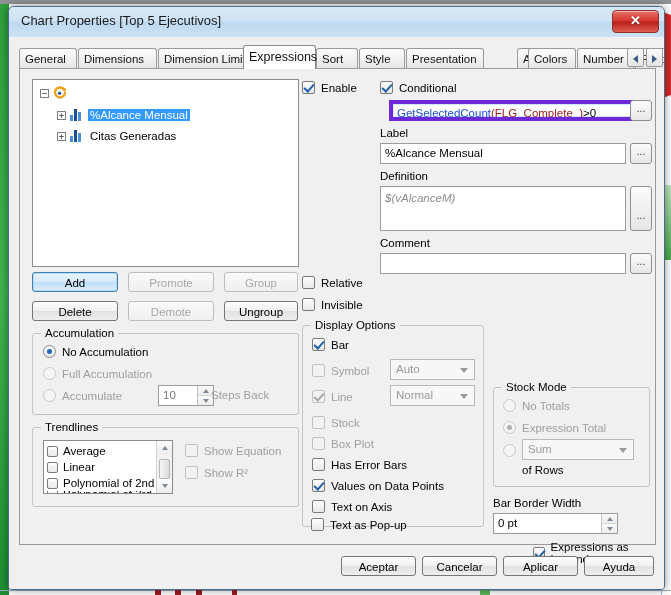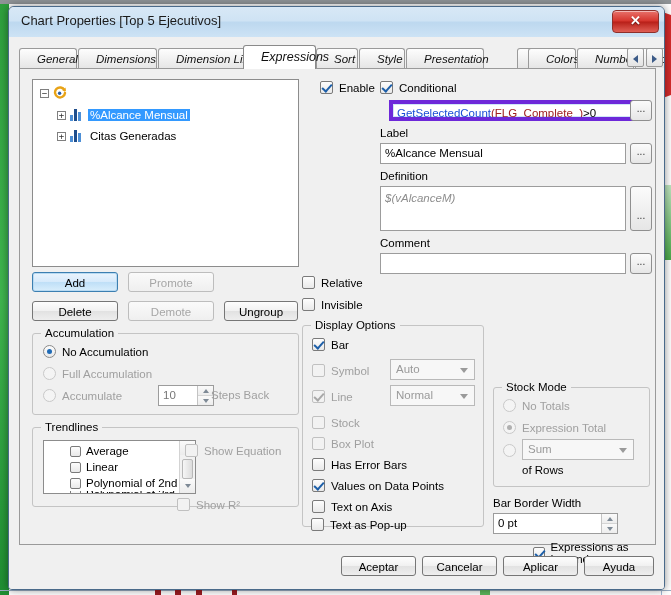--- a/index.html
+++ b/index.html
@@ -51,23 +51,22 @@
   }
 
   .dlg-body{position:absolute;left:0;top:30px;right:0;bottom:0;background:#f0f0f0;}
 
   
   .tabstrip{position:absolute;left:10px;top:8px;right:8px;height:24px;}
   .tab{
     position:absolute;top:3px;height:20px;line-height:20px;
     background:linear-gradient(to bottom,#fdfdfd,#e6e6e6);
     border:1px solid #9a9a9a;border-bottom:none;border-radius:3px 3px 0 0;
-    font-size:11.5px;color:#111;padding:0 17px;white-space:nowrap;cursor:pointer;
+    font-size:11.5px;color:#111;padding:0 5px;white-space:nowrap;cursor:pointer;
     box-sizing:border-box;
-    font-style:italic;
   }
   .tab.selected{
     top:0;height:24px;line-height:23px;background:#ffffff;
     border-color:#8a8a8a;font-size:12.5px;z-index:5;
   }
   .tab-nav{
     position:absolute;top:3px;width:17px;height:19px;
     background:linear-gradient(to bottom,#fbfbfb,#e3e3e3);
     border:1px solid #9a9a9a;border-radius:2px;cursor:pointer;
     box-sizing:border-box;
@@ -161,21 +160,21 @@
   .spin .v{width:34px;font-size:11.5px;line-height:19px;padding-left:4px;color:#777;}
   .spin .arrows{width:15px;border-left:1px solid #c3c3c3;display:flex;flex-direction:column;}
   .spin .arrows span{flex:1;display:flex;align-items:center;justify-content:center;
     background:linear-gradient(to bottom,#fafafa,#ededed);cursor:pointer;}
   .spin .arrows span:first-child{border-bottom:1px solid #d4d4d4;}
   .ar-up{width:0;height:0;border-left:3px solid transparent;border-right:3px solid transparent;border-bottom:4px solid #7e8a96;}
   .ar-dn{width:0;height:0;border-left:3px solid transparent;border-right:3px solid transparent;border-top:4px solid #7e8a96;}
 
   
   .listbox{
-    position:absolute;background:#fff;border:1px solid #8c8c8c;overflow:hidden;padding-left:23px;
+    position:absolute;background:#fff;border:1px solid #8c8c8c;overflow:hidden;
   }
   .lb-item{display:flex;align-items:center;gap:5px;font-size:11.5px;color:#000;height:16px;padding-left:3px;white-space:nowrap;}
   .lb-scroll{position:absolute;right:0;top:0;bottom:0;width:15px;background:#f2f2f2;border-left:1px solid #d3d3d3;}
   .lb-scroll .sb-btn{height:14px;display:flex;align-items:center;justify-content:center;
     background:linear-gradient(to bottom,#fbfbfb,#ececec);cursor:pointer;}
   .lb-scroll .sb-thumb{position:absolute;left:2px;right:2px;top:18px;height:18px;
     background:linear-gradient(to right,#f6f6f6,#dcdcdc);border:1px solid #b8b8b8;border-radius:2px;cursor:pointer;}
   .lb-scroll .sb-bot{position:absolute;bottom:0;left:0;right:0;}
 
   
@@ -265,21 +264,21 @@
           <div class="exp-box">+</div>
           <span class="bar-icon">
               <b></b>
               <b></b>
               <b></b>
             </span>
           <span class="node-label">Citas Generadas</span>
         </div>
       </div>
 
-      <div class="chk-row" style="position:absolute;left:300px;top:12px;">
+      <div class="chk-row" style="position:absolute;left:282px;top:12px;">
         <span class="chk checked"></span>
         <span>Enable</span>
       </div>
 
       <div class="chk-row" style="position:absolute;left:360px;top:12px;">
         <span class="chk checked"></span>
         <span>Conditional</span>
       </div>
 
       <div class="txtbox focused" style="position:absolute;left:360px;top:31px;width:246px;">
@@ -294,20 +293,21 @@
       <div class="fld-label" style="position:absolute;left:360px;top:101px;">Definition</div>
       <div class="txtbox" style="position:absolute;left:360px;top:117px;width:246px;height:45px;color:#8d8d8d;font-style:italic;line-height:22px;">$(vAlcanceM)</div>
       <div class="ellipsis-btn tall" style="position:absolute;left:610px;top:117px;">...</div>
 
       <div class="fld-label" style="position:absolute;left:360px;top:168px;">Comment</div>
       <div class="txtbox" style="position:absolute;left:360px;top:184px;width:246px;"></div>
       <div class="ellipsis-btn" style="position:absolute;left:610px;top:184px;">...</div>
 
       <div class="btn focus" style="position:absolute;left:12px;top:203px;width:86px;">Add</div>
       <div class="btn disabled" style="position:absolute;left:108px;top:203px;width:86px;">Promote</div>
+      <div class="btn disabled" style="position:absolute;left:204px;top:203px;width:74px;">Group</div>
       <div class="btn" style="position:absolute;left:12px;top:232px;width:86px;">Delete</div>
       <div class="btn disabled" style="position:absolute;left:108px;top:232px;width:86px;">Demote</div>
       <div class="btn" style="position:absolute;left:204px;top:232px;width:74px;">Ungroup</div>
 
       <div class="chk-row" style="position:absolute;left:282px;top:207px;">
         <span class="chk"></span>
         <span>Relative</span>
       </div>
       <div class="chk-row" style="position:absolute;left:282px;top:229px;">
         <span class="chk"></span>
@@ -368,21 +368,21 @@
             <div class="sb-thumb"></div>
             <div class="sb-btn sb-bot">
                 <i class="ar-dn"></i>
               </div>
           </div>
         </div>
         <div class="chk-row dis" style="position:absolute;left:152px;top:16px;">
           <span class="chk disabled"></span>
           <span>Show Equation</span>
         </div>
-        <div class="chk-row dis" style="position:absolute;left:144px;top:38px;margin-top:32px;">
+        <div class="chk-row dis" style="position:absolute;left:152px;top:38px;">
           <span class="chk disabled"></span>
           <span>Show R²</span>
         </div>
       </div>
 
       <div class="grp" style="left:282px;top:256px;width:180px;height:200px;background:#f0f0f0;">
         <div class="grp-title">Display Options</div>
 
         <div class="chk-row" style="position:absolute;left:9px;top:12px;">
           <span class="chk checked"></span>

